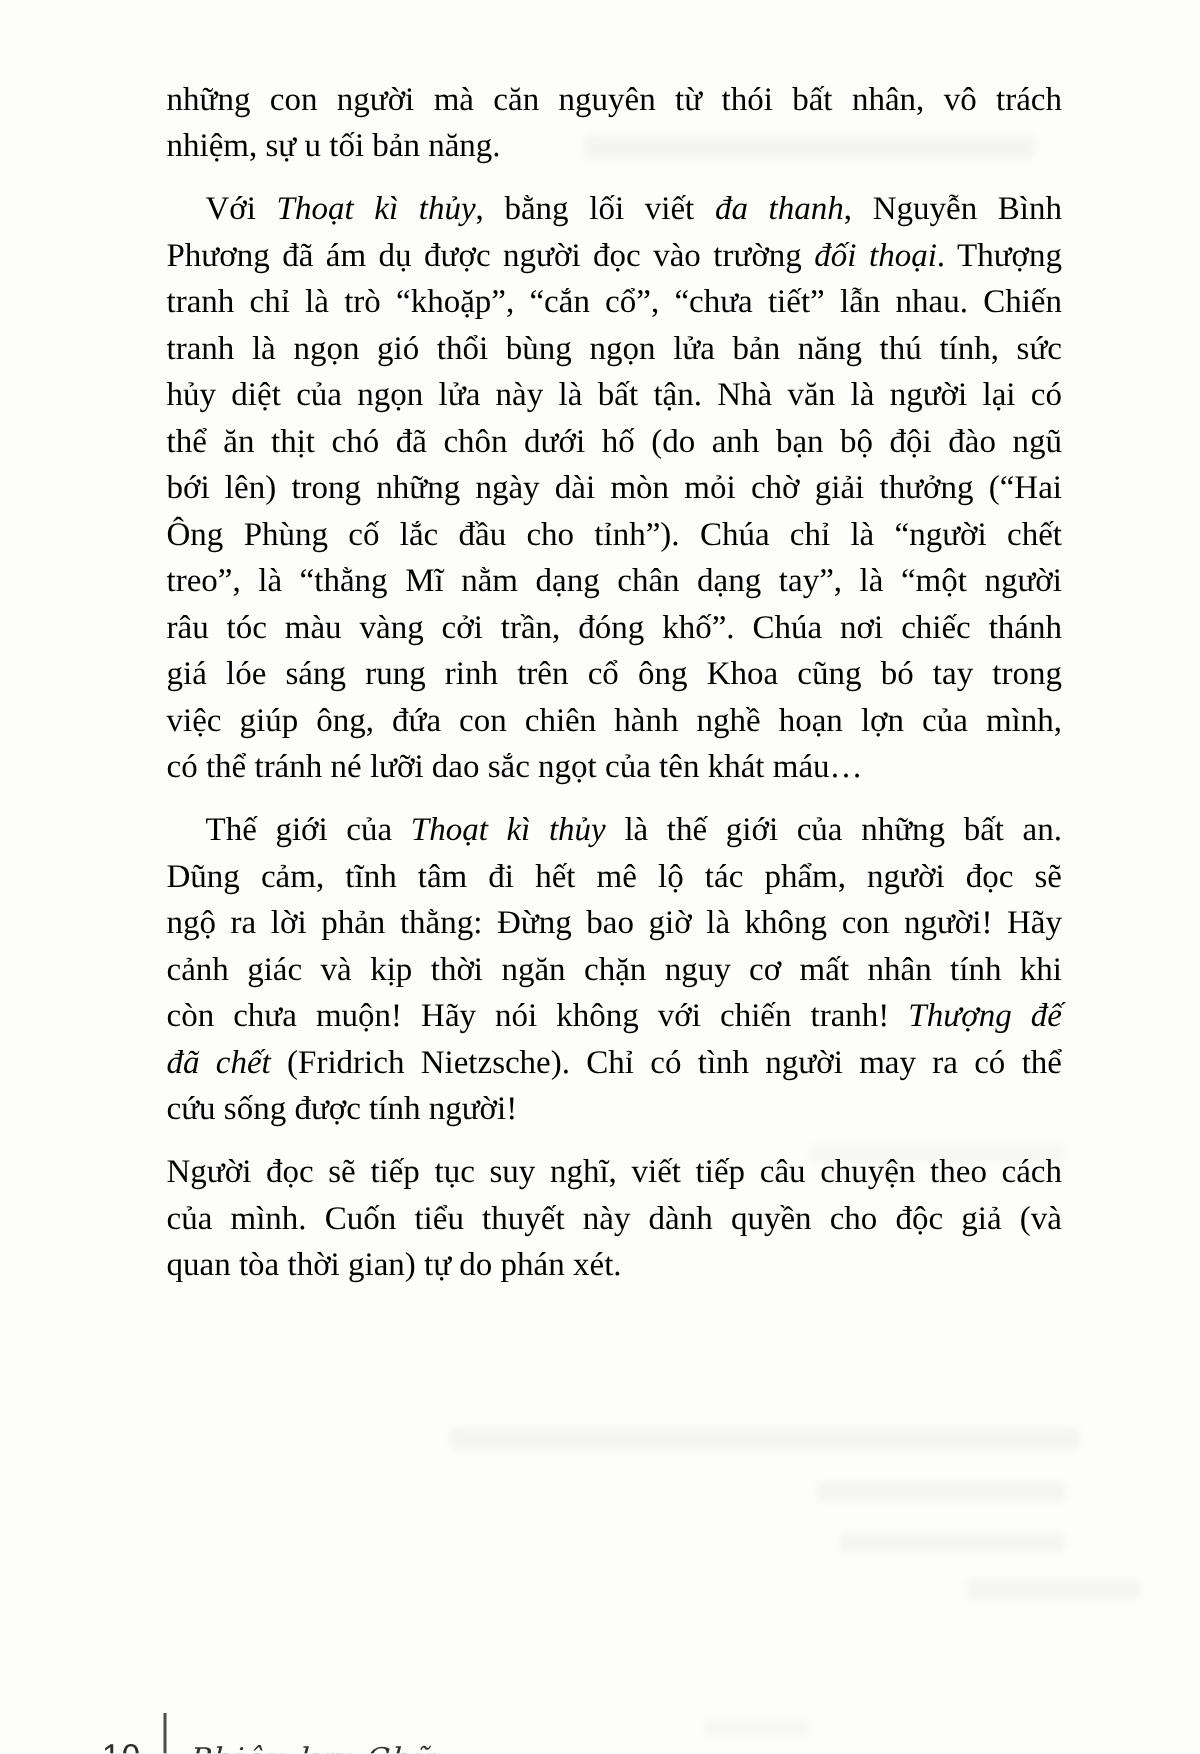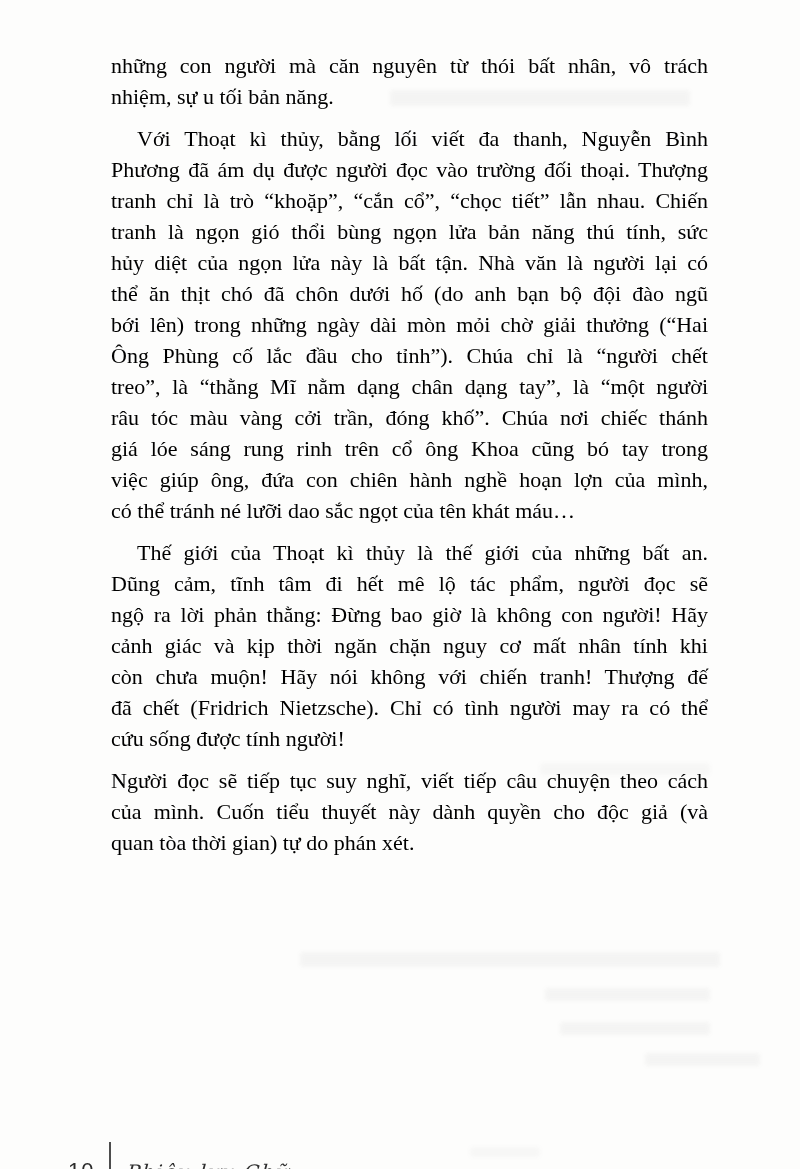--- a/index.html
+++ b/index.html
@@ -24,21 +24,21 @@
   }
   .para{margin:0;}
   .para + .para{margin-top:11px;}
   .line{
     text-align:justify;
     text-align-last:left;
     white-space:normal;
   }
   .line.fill{text-align-last:justify;}
   .line.first-indent{text-indent:26px;}
-  .it{}
+  .it{font-style:italic;}
   
   .footer{
     position:absolute;
     left:68px;top:1102px;
     display:flex;align-items:flex-end;
     height:42px;
     margin-top:40px;
   }
   .page-num{
     font-family:"Liberation Sans","DejaVu Sans",sans-serif;
@@ -75,21 +75,21 @@
 <div class="page">
 
   <main class="text-block">
       <div class="para">
         <div class="line fill"><span>những con người mà căn nguyên từ thói bất nhân, vô trách</span></div>
         <div class="line"><span>nhiệm, sự u tối bản năng.</span></div>
       </div>
       <div class="para">
         <div class="line fill first-indent"><span>Với </span><span class="it">Thoạt kì thủy</span><span>, bằng lối viết </span><span class="it">đa thanh</span><span>, Nguyễn Bình</span></div>
         <div class="line fill"><span>Phương đã ám dụ được người đọc vào trường </span><span class="it">đối thoại</span><span>. Thượng</span></div>
-        <div class="line fill"><span>tranh chỉ là trò “khoặp”, “cắn cổ”, “chọc tiết” lẫn nhau. Chiến</span></div>
+        <div class="line fill"><span>tranh chỉ là trò “khoặp”, “cắn cổ”, “chưa tiết” lẫn nhau. Chiến</span></div>
         <div class="line fill"><span>tranh là ngọn gió thổi bùng ngọn lửa bản năng thú tính, sức</span></div>
         <div class="line fill"><span>hủy diệt của ngọn lửa này là bất tận. Nhà văn là người lại có</span></div>
         <div class="line fill"><span>thể ăn thịt chó đã chôn dưới hố (do anh bạn bộ đội đào ngũ</span></div>
         <div class="line fill"><span>bới lên) trong những ngày dài mòn mỏi chờ giải thưởng (“Hai</span></div>
         <div class="line fill"><span>Ông Phùng cố lắc đầu cho tỉnh”). Chúa chỉ là “người chết</span></div>
         <div class="line fill"><span>treo”, là “thằng Mĩ nằm dạng chân dạng tay”, là “một người</span></div>
         <div class="line fill"><span>râu tóc màu vàng cởi trần, đóng khố”. Chúa nơi chiếc thánh</span></div>
         <div class="line fill"><span>giá lóe sáng rung rinh trên cổ ông Khoa cũng bó tay trong</span></div>
         <div class="line fill"><span>việc giúp ông, đứa con chiên hành nghề hoạn lợn của mình,</span></div>
         <div class="line"><span>có thể tránh né lưỡi dao sắc ngọt của tên khát máu…</span></div>

